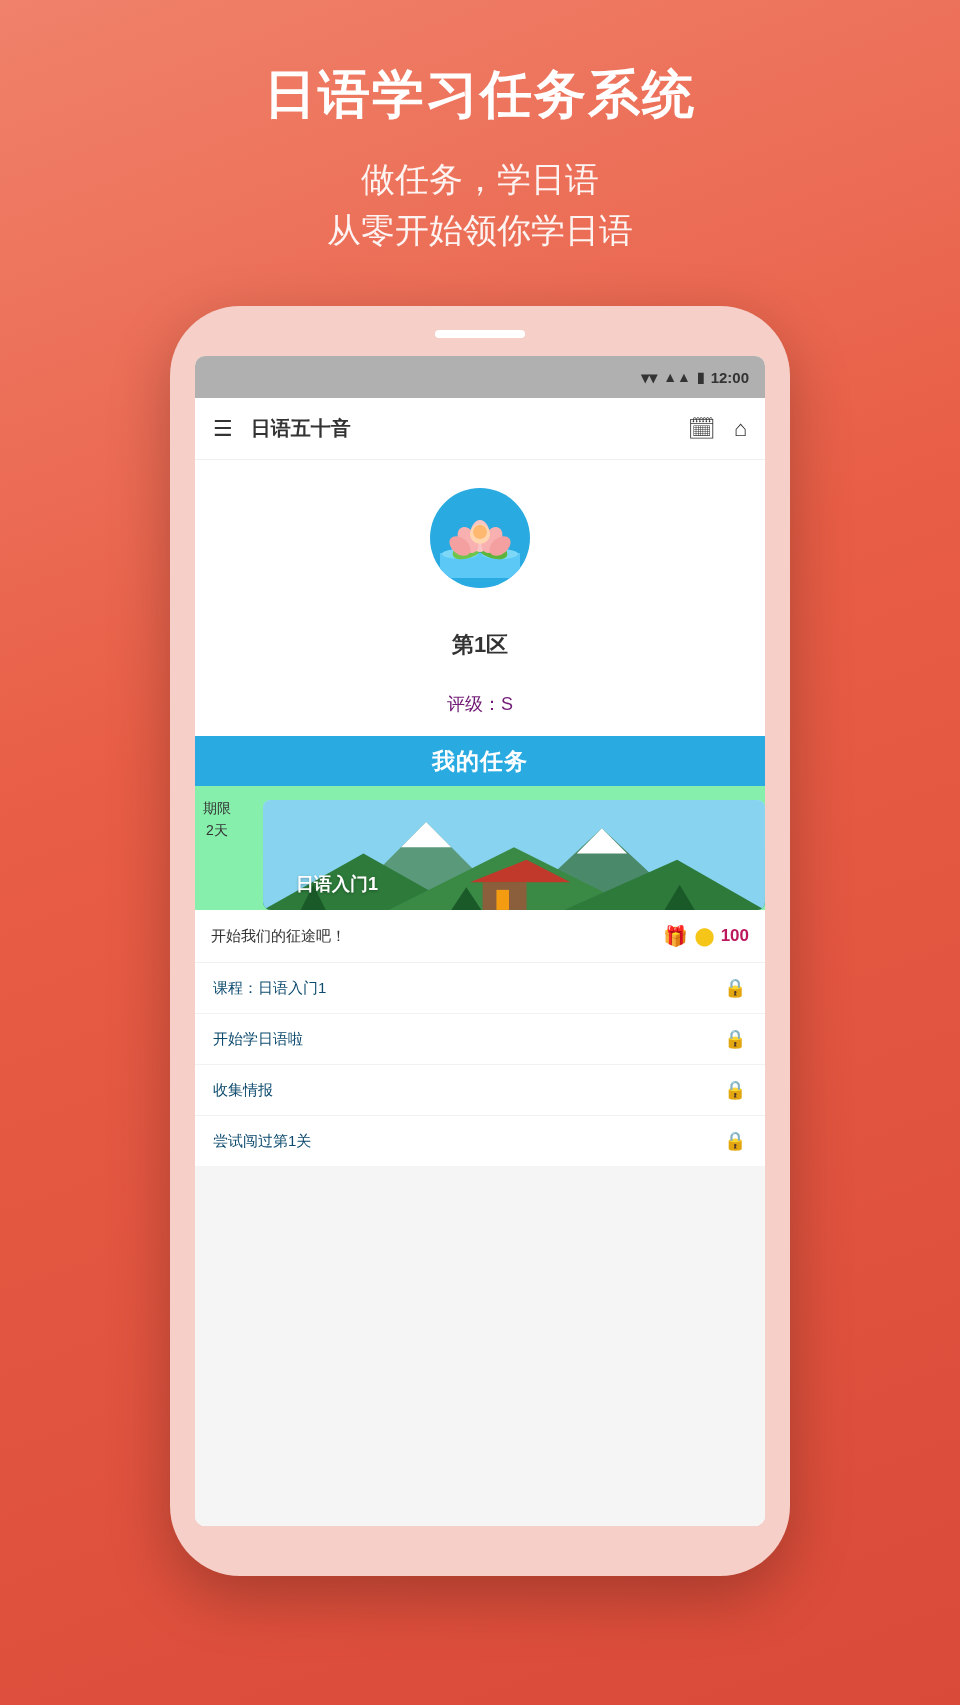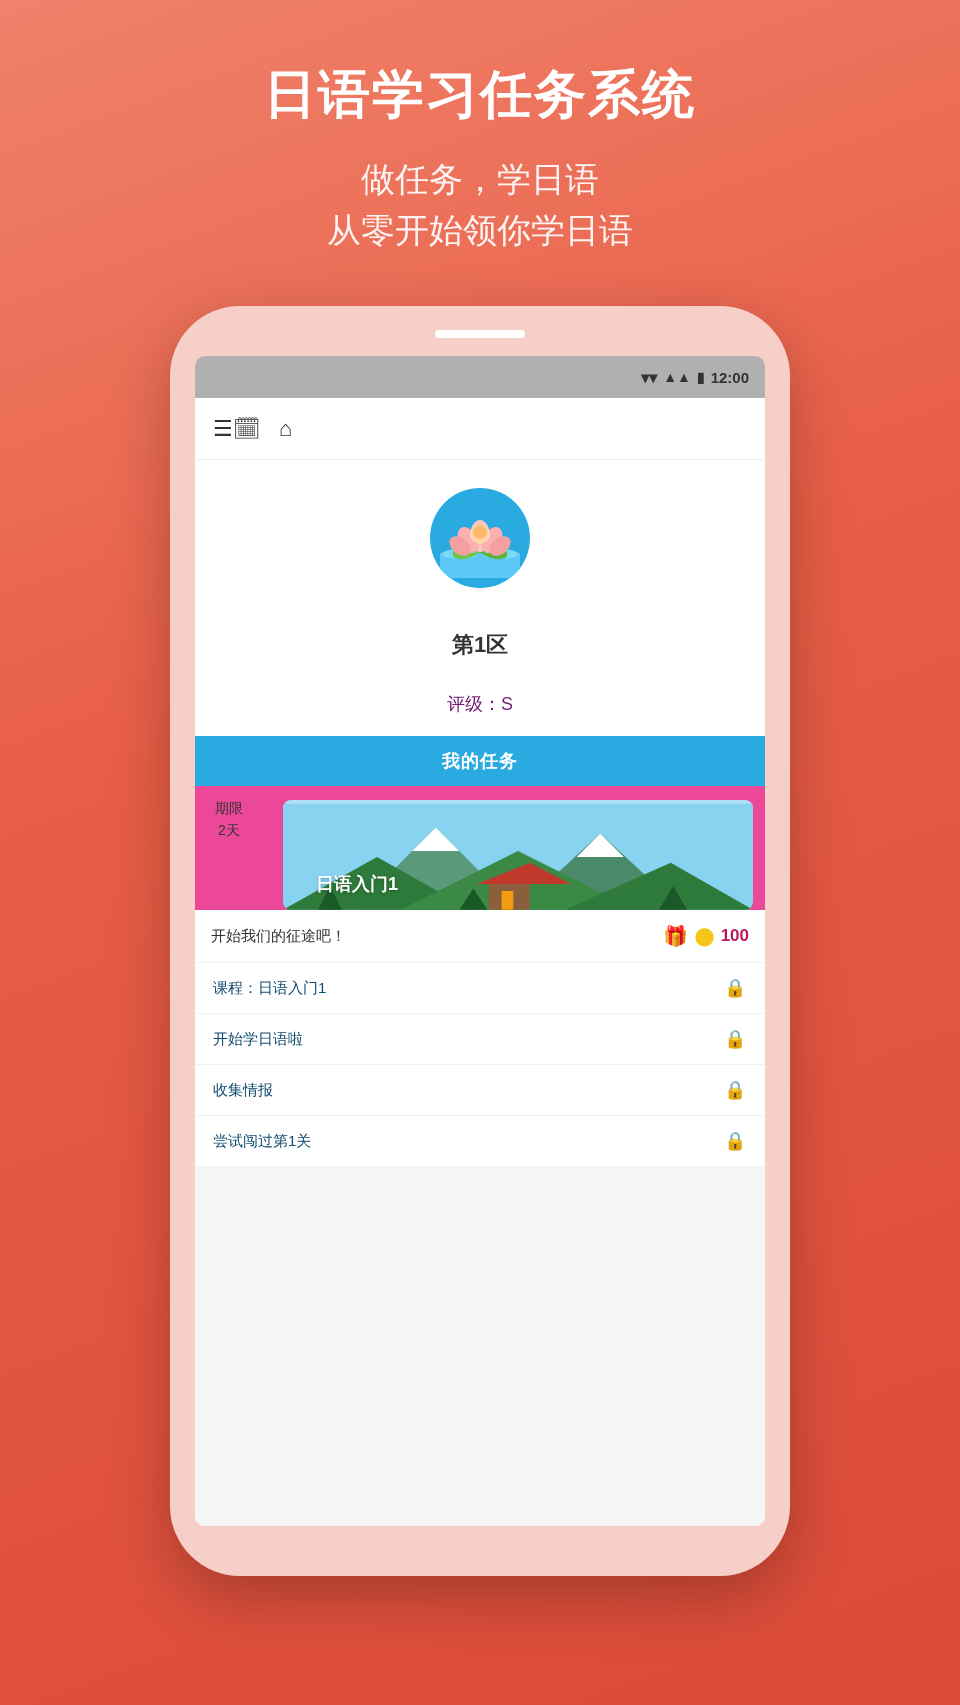--- a/index.html
+++ b/index.html
@@ -166,37 +166,37 @@
     
     .tasks-banner {
       background: #29abe2;
       height: 50px;
       display: flex;
       align-items: center;
       justify-content: center;
     }
     .tasks-banner-text {
       color: white;
-      font-size: 18px;
+      font-size: 23px;
       font-weight: 600;
       letter-spacing: 1px;
       text-align: right;
     }
 
     
     .task-section {
       background: white;
       margin-top: 0;
     }
 
     .task-header-row {
       display: flex;
-      padding: 14px 12px 0;
-      gap: 20px;
-      background: #ec4899;
+      padding: 14px 0 0;
+      gap: 12px;
+      background: #86efac;
     }
     .task-deadline-col {
       display: flex;
       flex-direction: column;
       align-items: center;
       min-width: 44px;
     }
     .deadline-label {
       font-size: 14px;
       color: #333;
@@ -348,20 +348,21 @@
       <div class="status-icons">
         <span class="wifi-icon">▾▾</span>
         <span class="signal-icon">▲▲</span>
         <span class="battery-icon">▮</span>
         <span class="time-text">12:00</span>
       </div>
     </div>
 
     <div class="app-toolbar">
       <span class="hamburger-icon">☰</span>
+      <span class="app-title">日语五十音</span>
       <div class="toolbar-icons">
         <span class="toolbar-icon">🗓</span>
         <span class="toolbar-icon">⌂</span>
       </div>
     </div>
 
     <div class="content-area">
 
       <div class="profile-section">
         <div class="avatar-circle">

